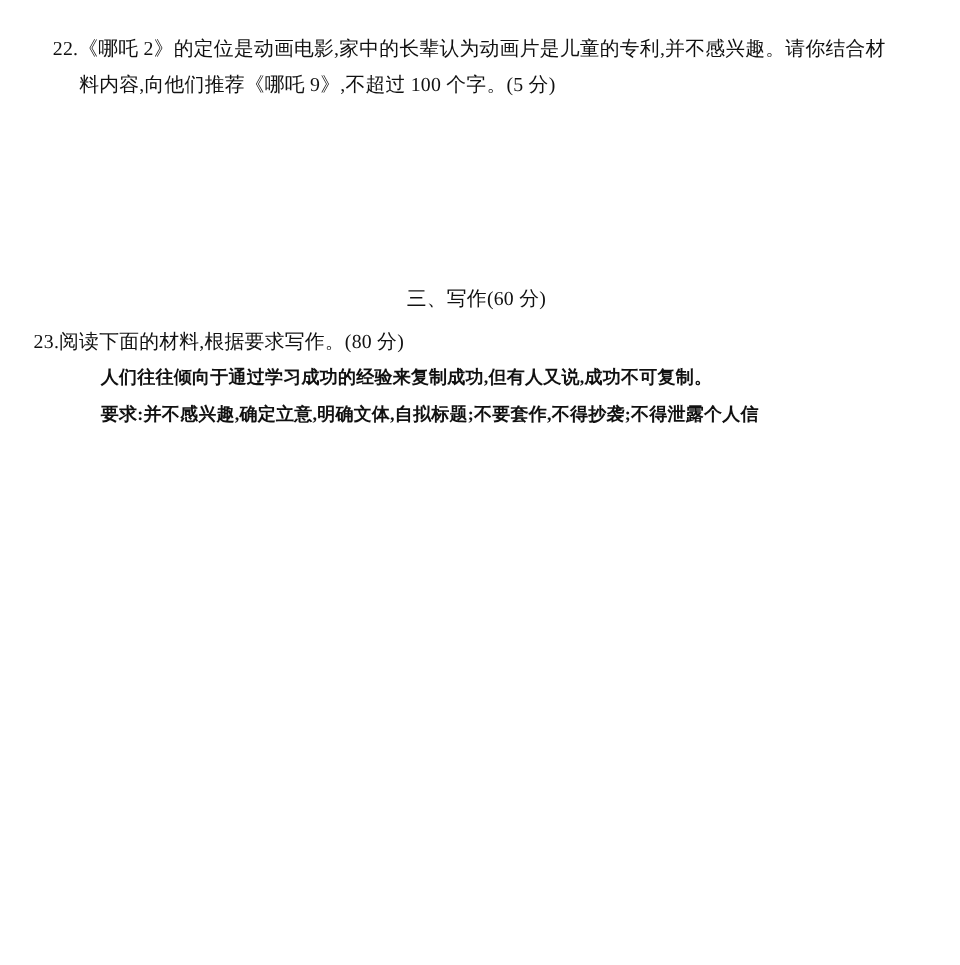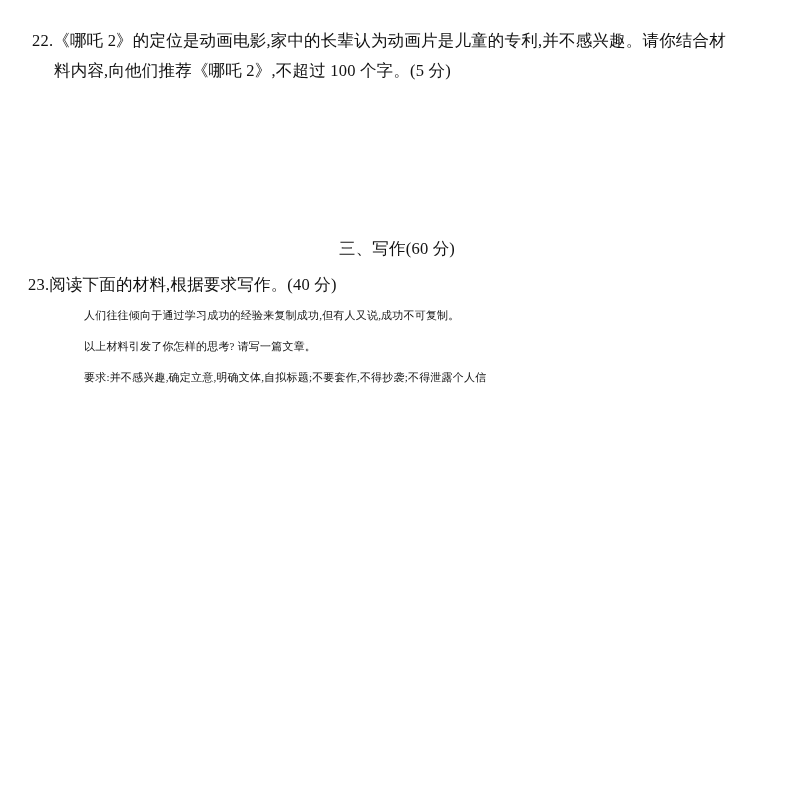--- a/index.html
+++ b/index.html
@@ -16,21 +16,21 @@
     overflow: hidden;
   }
   .page {
     width: 800px;
     height: 804px;
     box-sizing: border-box;
     padding: 26px 34px 0 28px;
     position: relative;
   }
   .q-block {
-    margin: 0 0 0 4px;
+    margin: 0 0 0 16px;
   }
   .q-line {
     font-size: 16.5px;
     line-height: 30px;
     letter-spacing: 0.2px;
     white-space: pre-wrap;
   }
   .q-line.first {
     text-indent: 0;
   }
@@ -44,49 +44,49 @@
     letter-spacing: 0.2px;
     text-align: center;
   }
   .q23 {
     font-size: 16.5px;
     line-height: 30px;
     margin-top: 6px;
     letter-spacing: 0.2px;
   }
   .para {
-    font-size: 11px;
+    font-size: 15px;
     line-height: 31px;
     letter-spacing: 0.2px;
     padding-left: 56px;
     white-space: pre-wrap;
+    font-weight: bold;
   }
   .para.wrap {
     padding-left: 22px;
   }
   .blank-area {
     height: 380px;
   }
 </style>
 </head>
 <body>
 
 <div class="page">
 
   <div class="q-block">
     <div class="q-line first">22.《哪吒 2》的定位是动画电影,家中的长辈认为动画片是儿童的专利,并不感兴趣。请你结合材</div>
-    <div class="q-line cont">料内容,向他们推荐《哪吒 2》,不超过 100 个字。(5 分)</div>
+    <div class="q-line cont">料内容,向他们推荐《哪吒 9》,不超过 100 个字。(5 分)</div>
   </div>
 
   <div class="section-head">三、写作(60 分)</div>
 
-  <div class="q23">23.阅读下面的材料,根据要求写作。(40 分)</div>
+  <div class="q23">23.阅读下面的材料,根据要求写作。(80 分)</div>
 
   <div class="para">人们往往倾向于通过学习成功的经验来复制成功,但有人又说,成功不可复制。</div>
 
-  <div class="para">以上材料引发了你怎样的思考? 请写一篇文章。</div>
 
   <div class="para">要求:并不感兴趣,确定立意,明确文体,自拟标题;不要套作,不得抄袭;不得泄露个人信</div>
 
 
   <div class="blank-area"></div>
 
 </div>
 
 </body></html>

